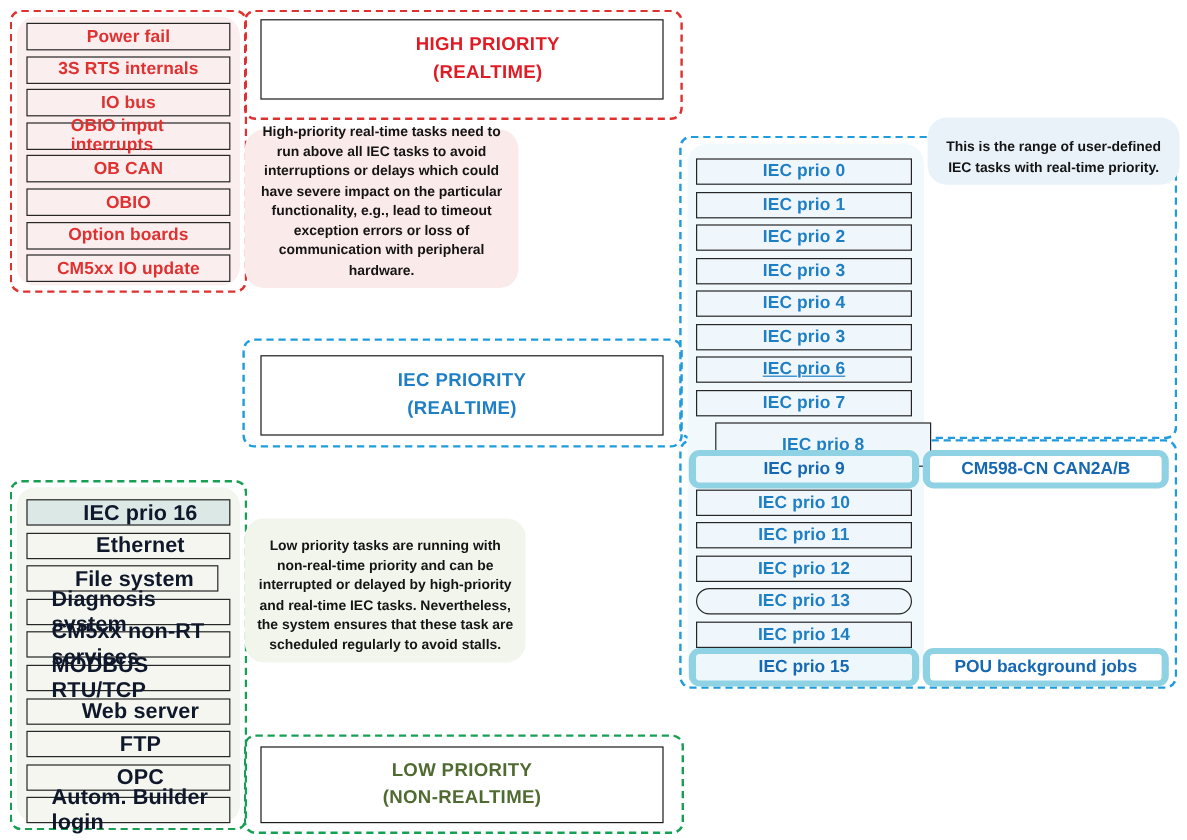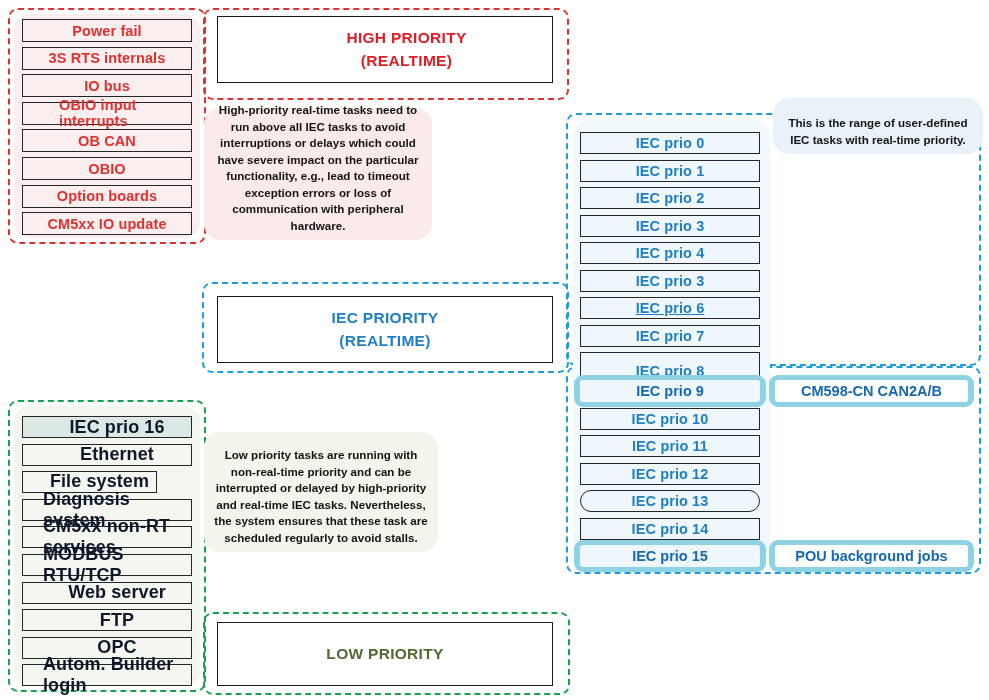--- a/index.html
+++ b/index.html
@@ -147,21 +147,21 @@
     </div>
     <div class="row row-blue" style="left: 580px; top: 269.75px; width: 180px; height: 22px;">
       <span>IEC prio 3</span>
     </div>
     <div class="row row-blue" style="left: 580px; top: 297.3px; width: 180px; height: 22px; text-decoration: underline;">
       <span>IEC prio 6</span>
     </div>
     <div class="row row-blue" style="left: 580px; top: 324.85px; width: 180px; height: 22px;">
       <span>IEC prio 7</span>
     </div>
-    <div class="row row-blue" style="left: 580px; top: 352.4px; width: 180px; height: 37px;">
+    <div class="row row-blue" style="left: 596px; top: 352.4px; width: 180px; height: 37px;">
       <span>IEC prio 8</span>
     </div>
     <div class="hl" style="left: 574px; top: 374.95px; width: 192px; height: 32px;"></div>
     <div class="hl-inner tinted" style="left: 580px; top: 379.95px; width: 180px; height: 22px;">
       <span>IEC prio 9</span>
     </div>
     <div class="hl" style="left: 769px; top: 374.95px; width: 205px; height: 32px;"></div>
     <div class="hl-inner" style="left: 775px; top: 379.95px; width: 193px; height: 22px;">
       <span>CM598-CN CAN2A/B</span>
     </div>
@@ -193,30 +193,31 @@
 <div class="frame frame-green" style="left:8px;top:400px;width:198px;height:292px;"></div>
 <div class="panel panel-green" style="left:14px;top:406px;width:186px;height:280px;"></div>
 
 <div class="bubble bubble-green" style="left:204px;top:432px;width:234px;height:120px;padding-top:10px;">
   <span>Low priority tasks are running with non-real-time priority and can be interrupted or delayed by high-priority and real-time IEC tasks. Nevertheless, the system ensures that these task are scheduled regularly to avoid stalls.</span>
 </div>
 
 <div class="frame frame-green" style="left:203px;top:612px;width:367px;height:83px;"></div>
 <div class="titlebox t-green" style="left:217px;top:622px;width:336px;height:64px;">
   <span>LOW PRIORITY</span>
+  <span>(NON-REALTIME)</span>
 </div>
 
 <div id="lp-items">
     <div class="row row-green first" style="left: 22px; top: 416px; width: 170px; height: 22px;">
       <span>IEC prio 16</span>
     </div>
     <div class="row row-green" style="left: 22px; top: 443.6px; width: 170px; height: 22px;">
       <span>Ethernet</span>
     </div>
-    <div class="row row-green" style="left: 22px; top: 471.2px; width: 135px; height: 22px; align-items: flex-end;">
+    <div class="row row-green" style="left: 22px; top: 471.2px; width: 160px; height: 22px;">
       <span>File system</span>
     </div>
     <div class="row row-green" style="left: 22px; top: 498.8px; width: 170px; height: 22px;">
       <span>Diagnosis system</span>
     </div>
     <div class="row row-green" style="left: 22px; top: 526.4px; width: 170px; height: 22px;">
       <span>CM5xx non-RT services</span>
     </div>
     <div class="row row-green" style="left: 22px; top: 554px; width: 170px; height: 22px;">
       <span>MODBUS RTU/TCP</span>

